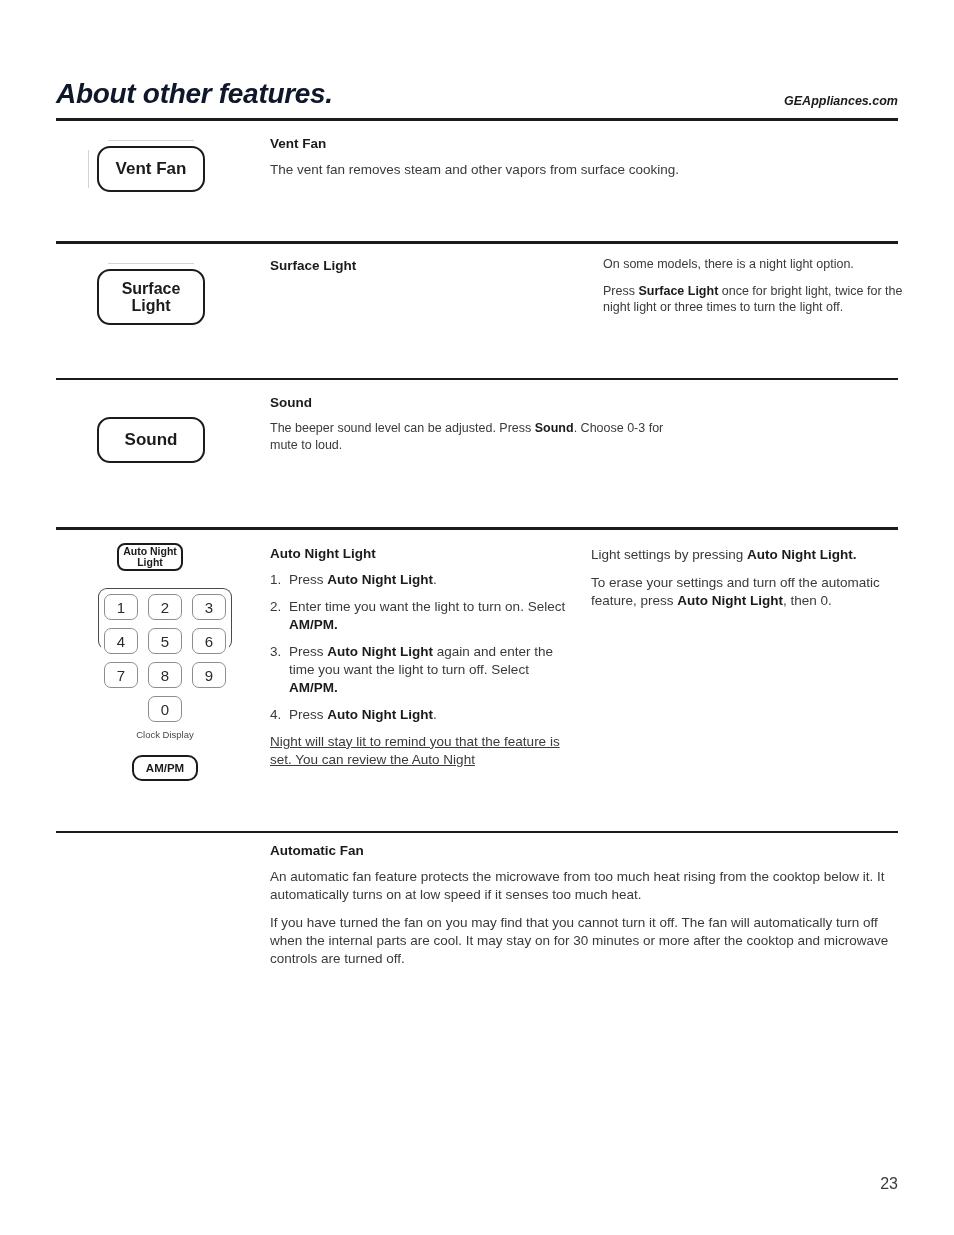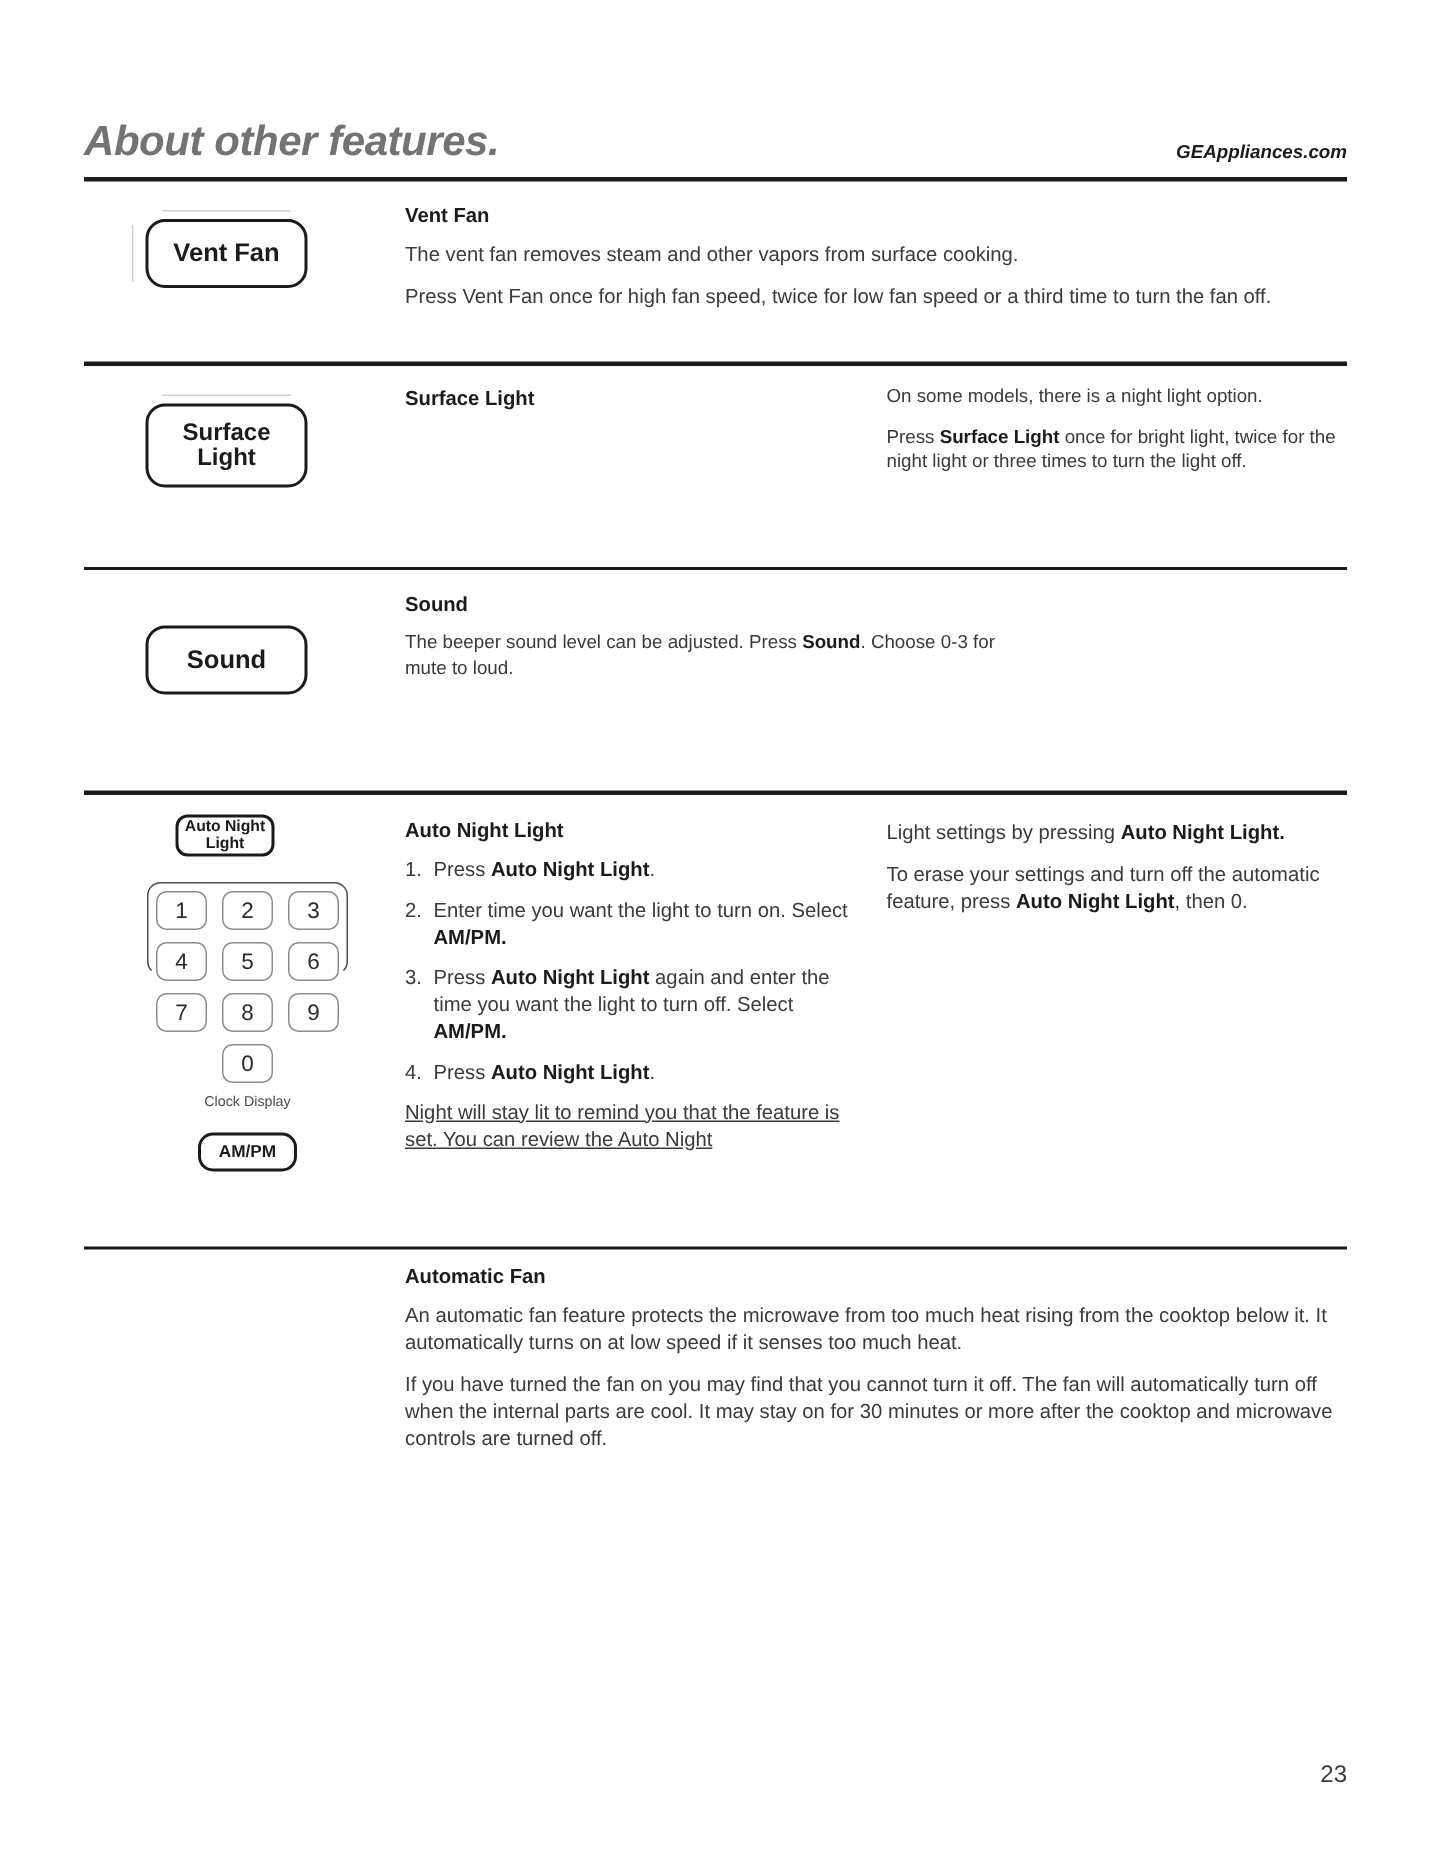--- a/index.html
+++ b/index.html
@@ -31,21 +31,21 @@
     height: 46px;
   }
   .header-title {
     position: absolute;
     left: 0;
     top: 0;
     font-size: 28px;
     font-weight: bold;
     font-style: italic;
     letter-spacing: -0.3px;
-    color: #737373;
+    color: #0f172a;
     white-space: nowrap;
   }
   .header-site {
     position: absolute;
     right: 0;
     top: 16px;
     font-size: 12.5px;
     font-weight: bold;
     font-style: italic;
     color: #1b1b1b;
@@ -216,21 +216,21 @@
   }
   ol.steps li .num {
     position: absolute;
     left: 0;
     top: 0;
   }
 
   
   .txt-ventfan   { top: 136px; width: 628px; }
   .txt-surface-l { top: 258px; width: 300px; }
-  .txt-surface-r { top: 256px; width: 307px; }
+  .txt-surface-r { top: 256px; width: 307px; margin-left: 12px; }
   .txt-sound     { top: 395px; width: 420px; }
   .txt-anl-l     { top: 546px; width: 300px; }
   .txt-anl-r     { top: 546px; width: 307px; }
   .txt-autofan   { top: 843px; width: 628px; }
 
   
   .page-number {
     position: absolute;
     right: 56px;
     top: 1175px;
@@ -252,21 +252,20 @@
   <div class="panel-hint-line" style="left:108px; top:140px; width:86px; height:1px;"></div>
   <div class="panel-hint-line" style="left:88px; top:150px; width:1px; height:38px;"></div>
 
   <div class="ctl-btn vent-fan">
     <span>Vent Fan</span>
   </div>
 
   <div class="col-l txt-ventfan">
     <div class="heading">Vent Fan</div>
     <p class="body">The vent fan removes steam and other vapors from surface cooking.</p>
-    <p class="body">Press Vent Fan once for high fan speed, twice for low fan speed or a third time to turn the fan off.</p>
   </div>
 
   <div class="divider d1"></div>
 
   <div class="panel-hint-line" style="left:108px; top:263px; width:86px; height:1px;"></div>
 
   <div class="ctl-btn surface-light">
     <span>
       <span>Surface</span><br>
       <span>Light</span>

